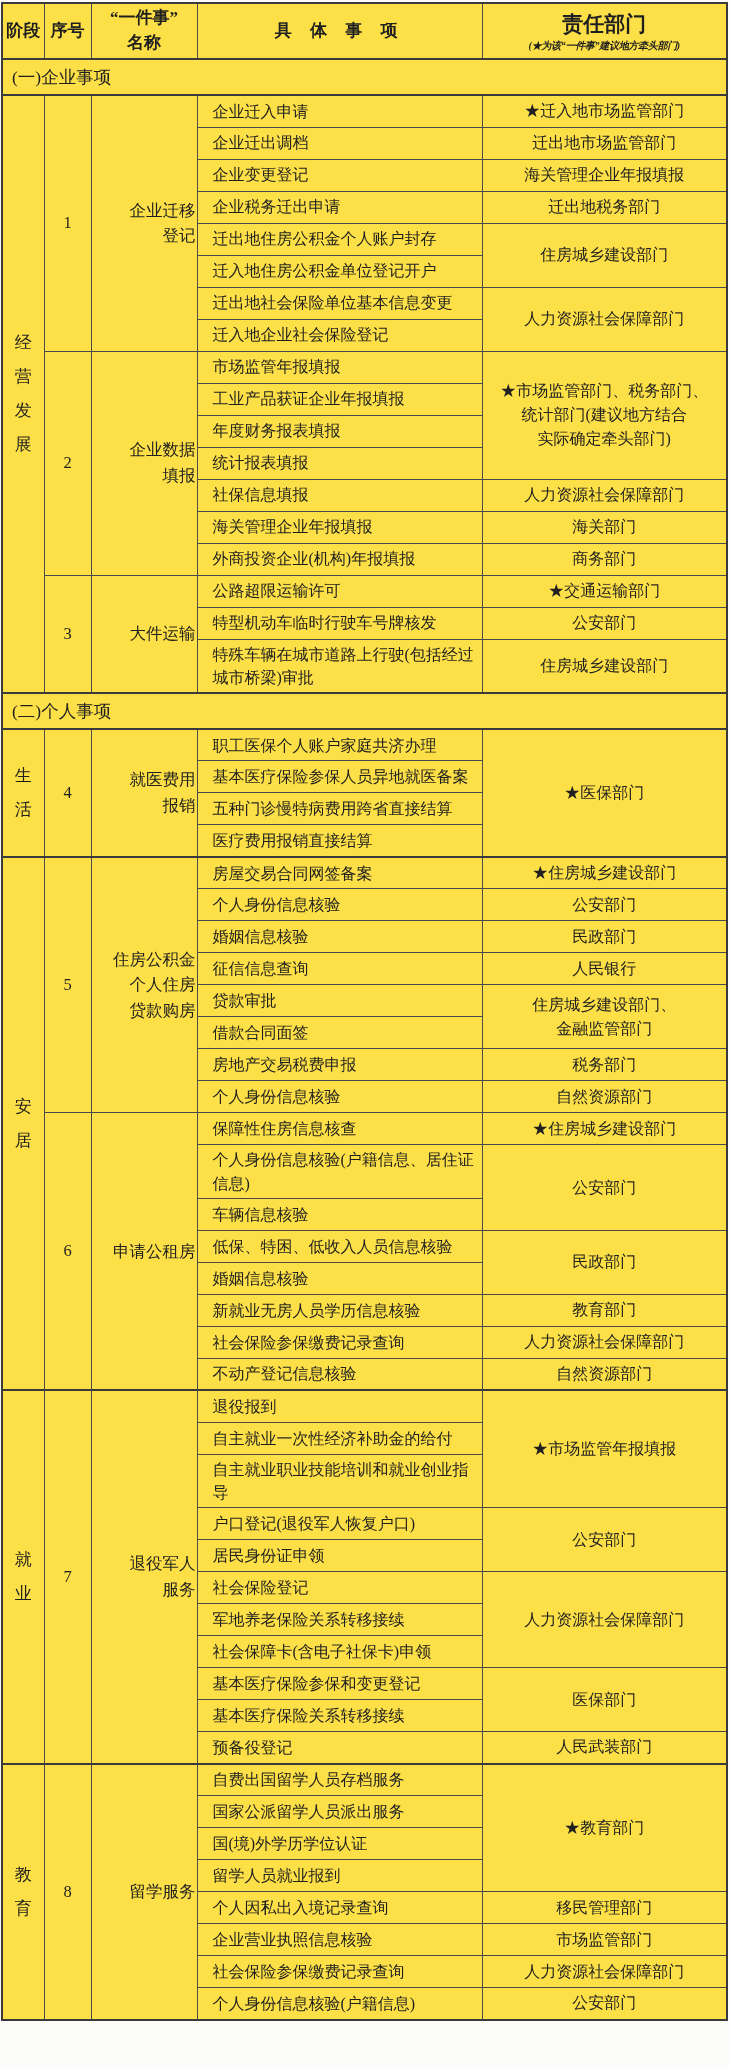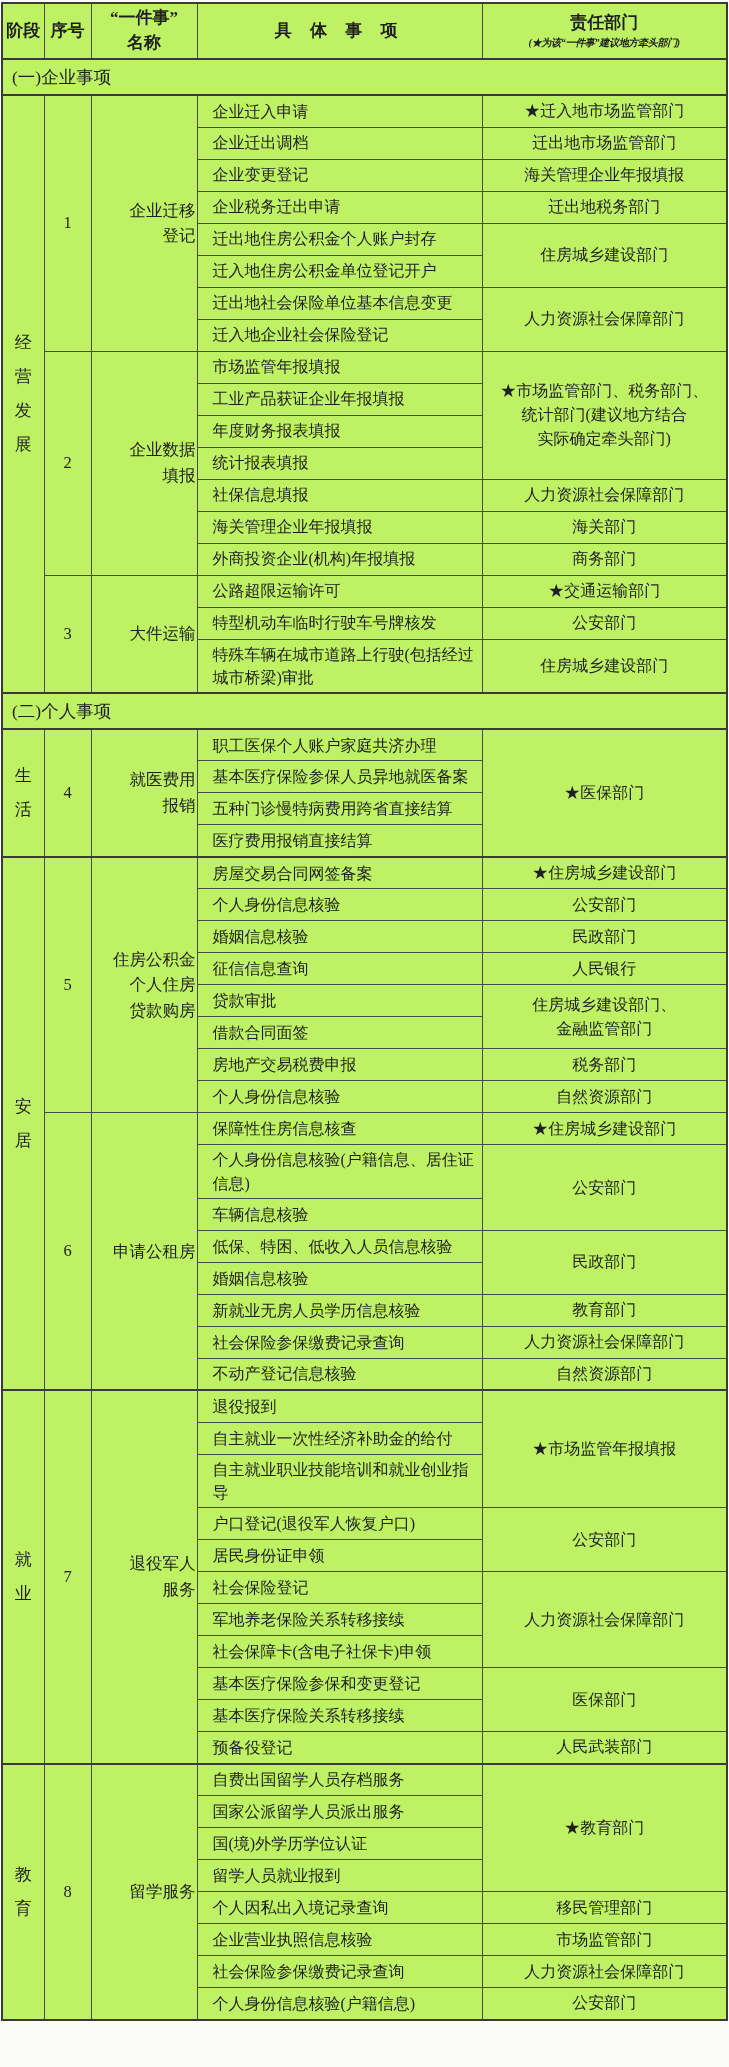--- a/index.html
+++ b/index.html
@@ -13,41 +13,41 @@
     width: 729px;
     margin: 0 auto;
     padding: 2px 0;
     box-sizing: border-box;
   }
   table.main {
     width: 725px;
     margin: 0 auto;
     border-collapse: collapse;
     table-layout: fixed;
-    background: #bef264;
+    background: #fde047;
   }
   table.main td, table.main th {
     border: 1px solid #4a4a4a;
     vertical-align: middle;
     box-sizing: border-box;
     overflow: hidden;
   }
   table.main { border: 2px solid #3a3a3a; }
   th {
     font-size: 17px;
     font-weight: bold;
     text-align: center;
     height: 56px;
     padding: 2px 2px;
     line-height: 1.45;
     white-space: pre-line;
   }
   th.items-header { letter-spacing: 7px; }
   th.dept-header { font-size: 15.5px; }
-  th.dept-header .l1 { display: block; font-size: 17px; }
+  th.dept-header .l1 { display: block; font-size: 21px; }
   th.dept-header .l2 { display: block; font-size: 10px; letter-spacing: -0.3px; font-style: italic; }
   tr.section-row td {
     height: 36px;
     font-size: 17.5px;
     text-align: left;
     padding: 2px 6px 2px 9px;
     border-top: 2px solid #3a3a3a;
     border-bottom: 2px solid #3a3a3a;
     font-weight: normal;
   }

